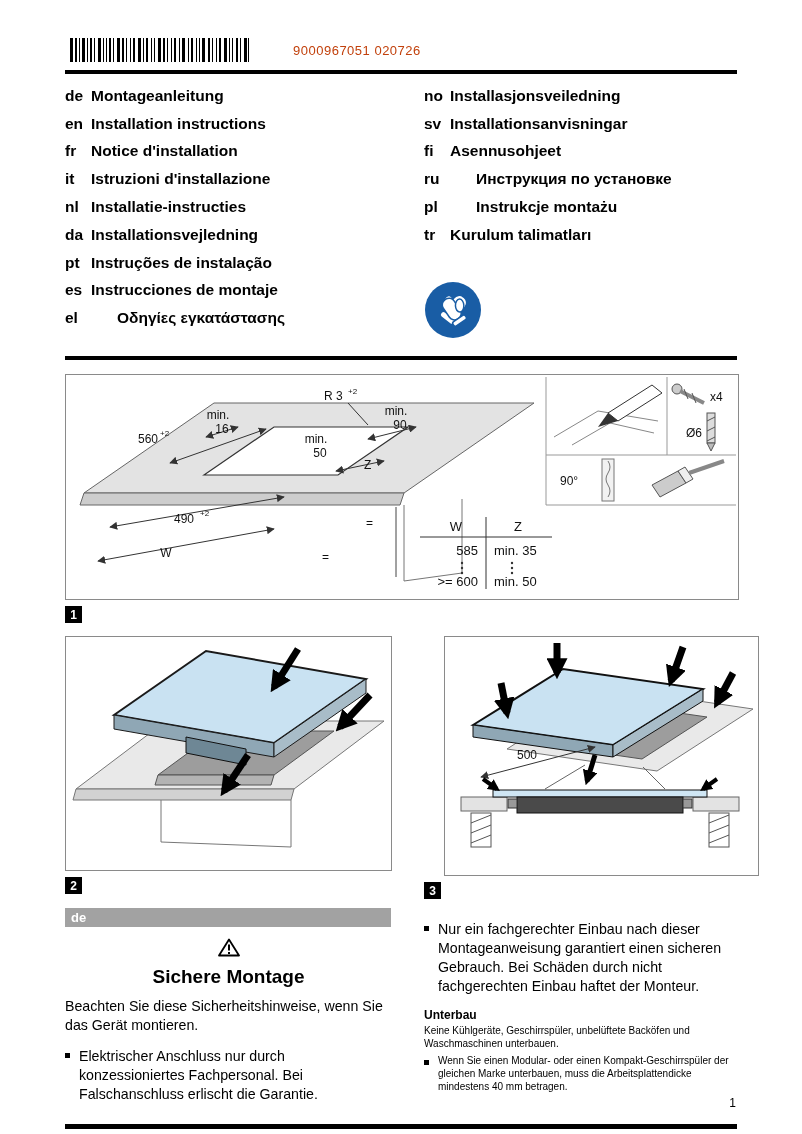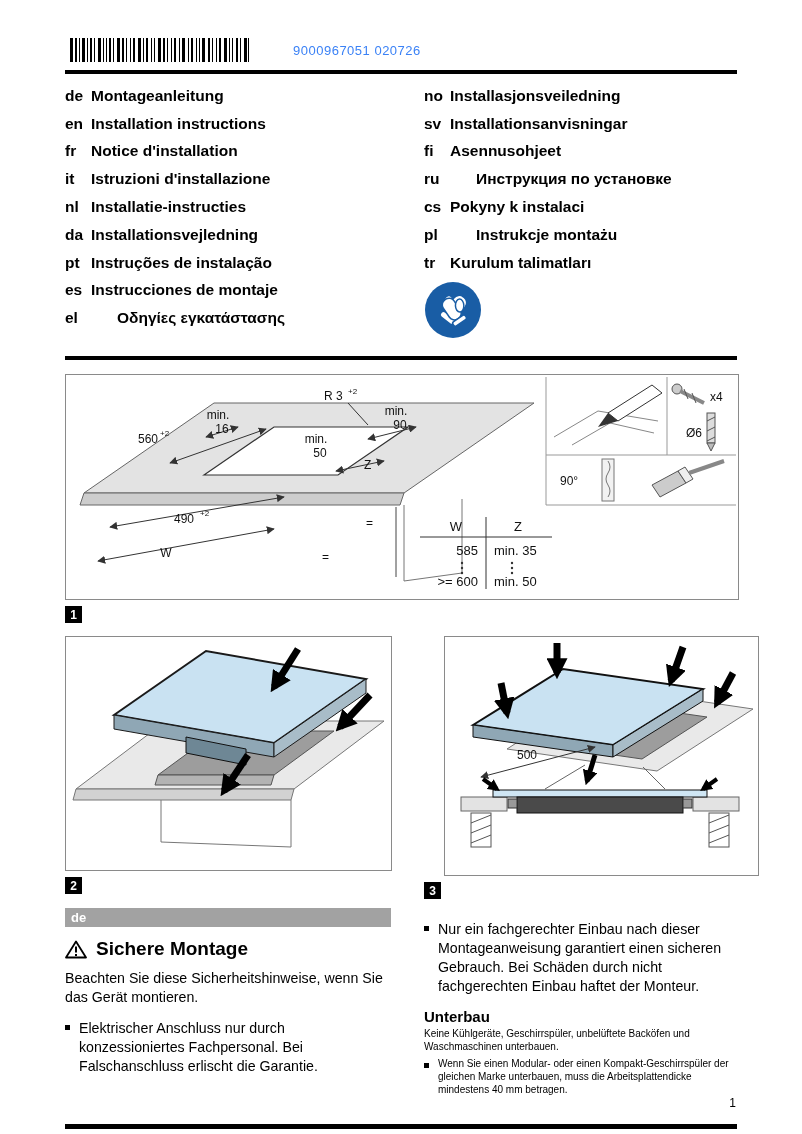--- a/index.html
+++ b/index.html
@@ -1,21 +1,21 @@
 <!DOCTYPE html>
 <html><head>
 <meta charset="utf-8">
 <style>
   html,body{margin:0;padding:0;background:#9a9a9a;}
   .page{position:relative;width:802px;height:1134px;margin:0 auto;background:#ffffff;
         font-family:"Liberation Sans",sans-serif;color:#000;overflow:hidden;}
 
   
   .barcode{position:absolute;left:70px;top:38px;width:180px;height:24px;}
-  .code-text{position:absolute;left:293px;top:43px;font-size:13px;color:#3b82f6;letter-spacing:.5px;}
+  .code-text{position:absolute;left:293px;top:43px;font-size:13px;color:#c2410c;letter-spacing:.5px;}
 
   .rule{position:absolute;left:65px;width:672px;height:4px;background:#000;}
   .rule-top{top:70px;}
   .rule-mid{top:356px;}
   .rule-bottom{top:1124px;height:5px;}
 
   
   .langs{position:absolute;left:65px;top:82px;width:672px;display:flex;}
   .lang-col-left{width:359px;}
   .lang-col-right{flex:1;}
@@ -37,26 +37,26 @@
   .badge1{left:65px;top:606px;}
   .badge2{left:65px;top:877px;}
   .badge3{left:424px;top:882px;}
 
   
   .debar{position:absolute;left:65px;top:908px;width:326px;height:19px;background:#a2a2a2;
          color:#fff;font-weight:bold;font-size:13px;line-height:19px;padding-left:6px;box-sizing:border-box;}
   .col-left{position:absolute;left:65px;top:938px;width:327px;}
   .col-right{position:absolute;left:424px;top:908px;width:314px;}
 
-  .safety-head{display:flex;align-items:center;gap:9px;font-size:19px;font-weight:bold;margin:0 0 9px 0;}
+  .safety-head{display:flex;align-items:center;gap:9px;font-size:19px;font-weight:bold;margin:0 0 9px 0;flex-direction:column;}
   .body-text{font-size:14.2px;line-height:1.33;}
   .bullet{display:flex;gap:9px;margin-top:12px;}
   .bullet .sq{width:5px;height:5px;background:#000;margin-top:6px;flex:none;}
   .small-text{font-size:10px;line-height:1.32;}
-  .sub-head{font-size:15px;font-weight:bold;margin:12px 0 2px 0;}
+  .sub-head{font-size:12px;font-weight:bold;margin:12px 0 2px 0;}
   .mt6{margin-top:4px;}
 
   .pagenum{position:absolute;right:66px;top:1096px;font-size:12px;}
 
   svg text{font-family:"Liberation Sans",sans-serif;fill:#111;}
 </style>
 </head>
 <body>
 
 <div class="page">
@@ -164,24 +164,20 @@
         </div>
       <div class="lang-row">
           <span class="lang-code">fi</span>
           <span>Asennusohjeet</span>
         </div>
       <div class="lang-row">
           <span class="lang-code wide">ru</span>
           <span>Инструкция по установке</span>
         </div>
       <div class="lang-row">
-          <span class="lang-code">cs</span>
-          <span>Pokyny k instalaci</span>
-        </div>
-      <div class="lang-row">
           <span class="lang-code wide">pl</span>
           <span>Instrukcje montażu</span>
         </div>
       <div class="lang-row">
           <span class="lang-code">tr</span>
           <span>Kurulum talimatları</span>
         </div>
     </div>
   </div>
 

